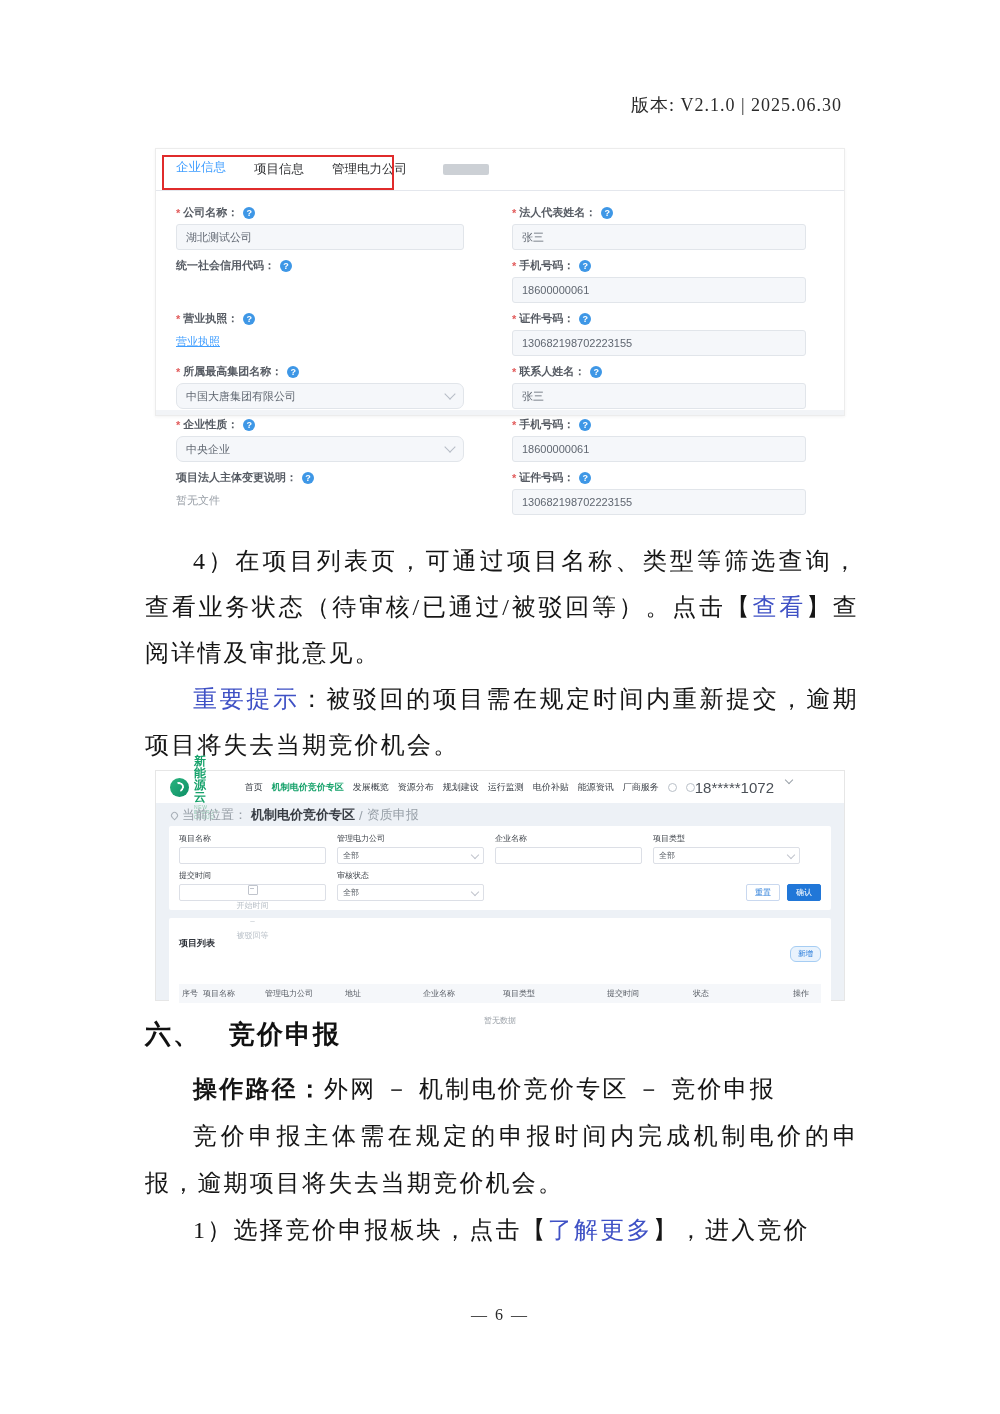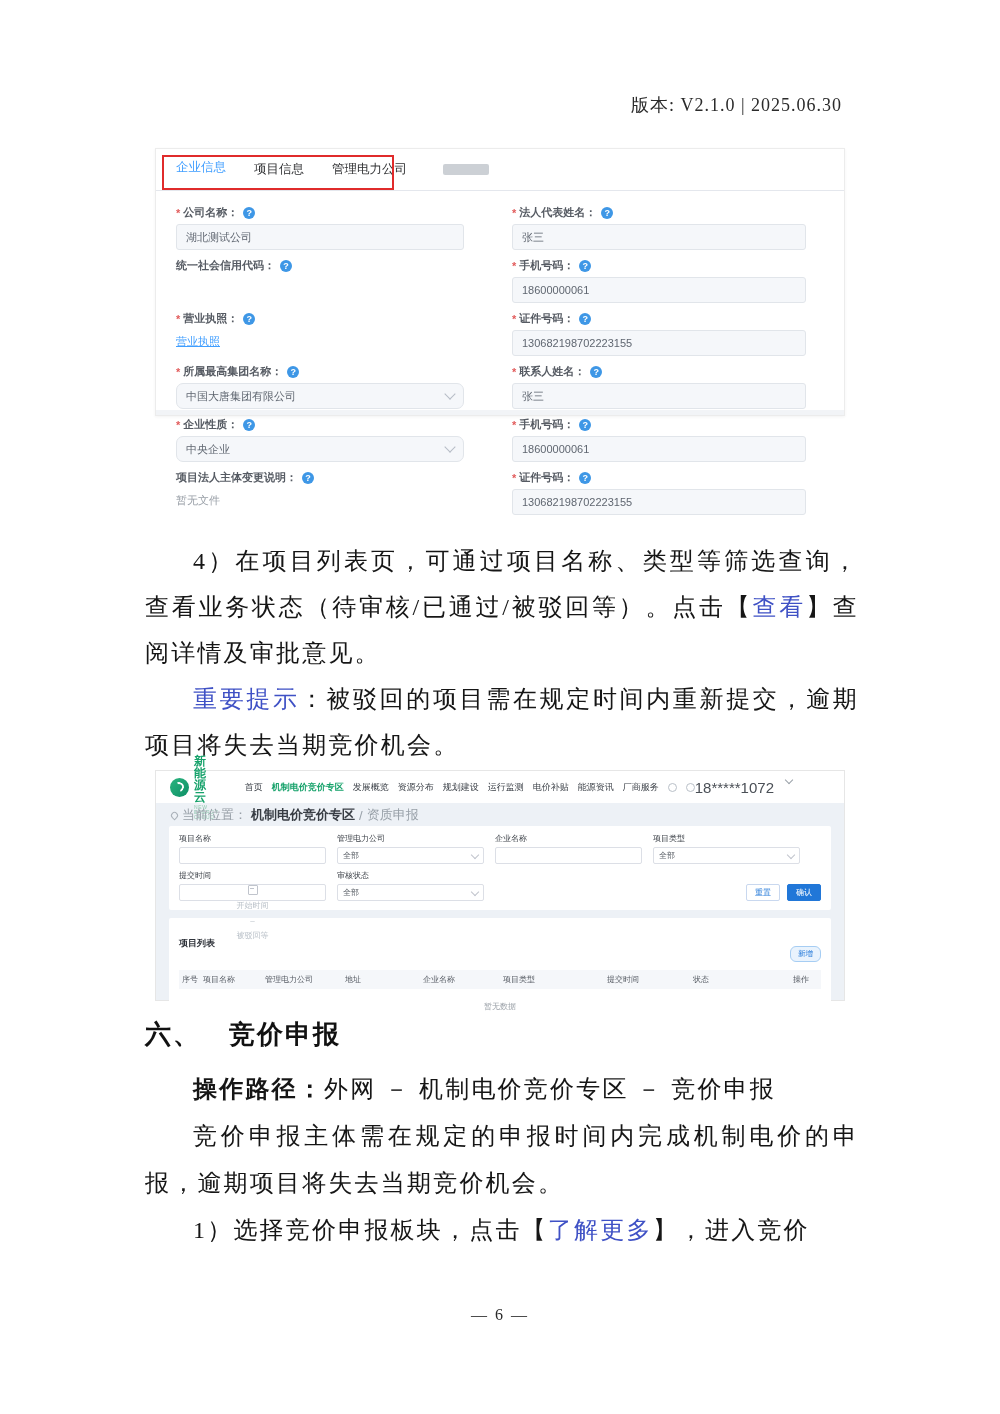--- a/index.html
+++ b/index.html
@@ -85,21 +85,21 @@
   .cal-ico::after{content:"";position:absolute;left:1px;top:2px;width:4px;height:0;border-top:1px solid #c0c4cc;}
   .fbtns{margin-left:auto;display:flex;gap:7px;}
   .btn{height:17px;min-width:34px;border-radius:2px;font-size:8px;display:flex;align-items:center;justify-content:center;
     box-sizing:border-box;padding:0 8px;cursor:pointer;}
   .btn-reset{background:#fff;border:1px solid #c9d8ef;color:#2177d8;}
   .btn-confirm{background:#2177d8;border:1px solid #2177d8;color:#fff;}
   .table-card{margin-top:8px;padding:7px 10px 10px;}
   .tc-head{display:flex;justify-content:space-between;align-items:center;}
   .tc-title{font-size:9px;font-weight:bold;color:#2f333a;}
   .tc-add{font-size:7.5px;color:#2177d8;background:#e9f3fd;border:1px solid #a6cdf3;border-radius:6px;padding:2px 7px;cursor:pointer;margin-top:21px;}
-  .thead{display:flex;background:#f5f7fa;height:19px;align-items:center;margin-top:8px;font-size:8px;color:#565b63;}
+  .thead{display:flex;background:#f5f7fa;height:19px;align-items:center;margin-top:22px;font-size:8px;color:#565b63;}
   .th{flex:0 0 auto;box-sizing:border-box;}
   .c0{width:24px;padding-left:3px;}.c1{width:62px;}.c2{width:80px;}.c3{width:78px;}.c4{width:80px;}
   .c5{width:104px;}.c6{width:86px;}.c7{width:88px;}.c8{flex:1 1 auto;text-align:center;}
   .tempty{text-align:center;font-size:8px;color:#9ba1a8;padding:12px 0 4px;}
 </style>
 </head>
 <body>
 
 <div id="version" class="serif">版本: V2.1.0 | 2025.06.30</div>
 

